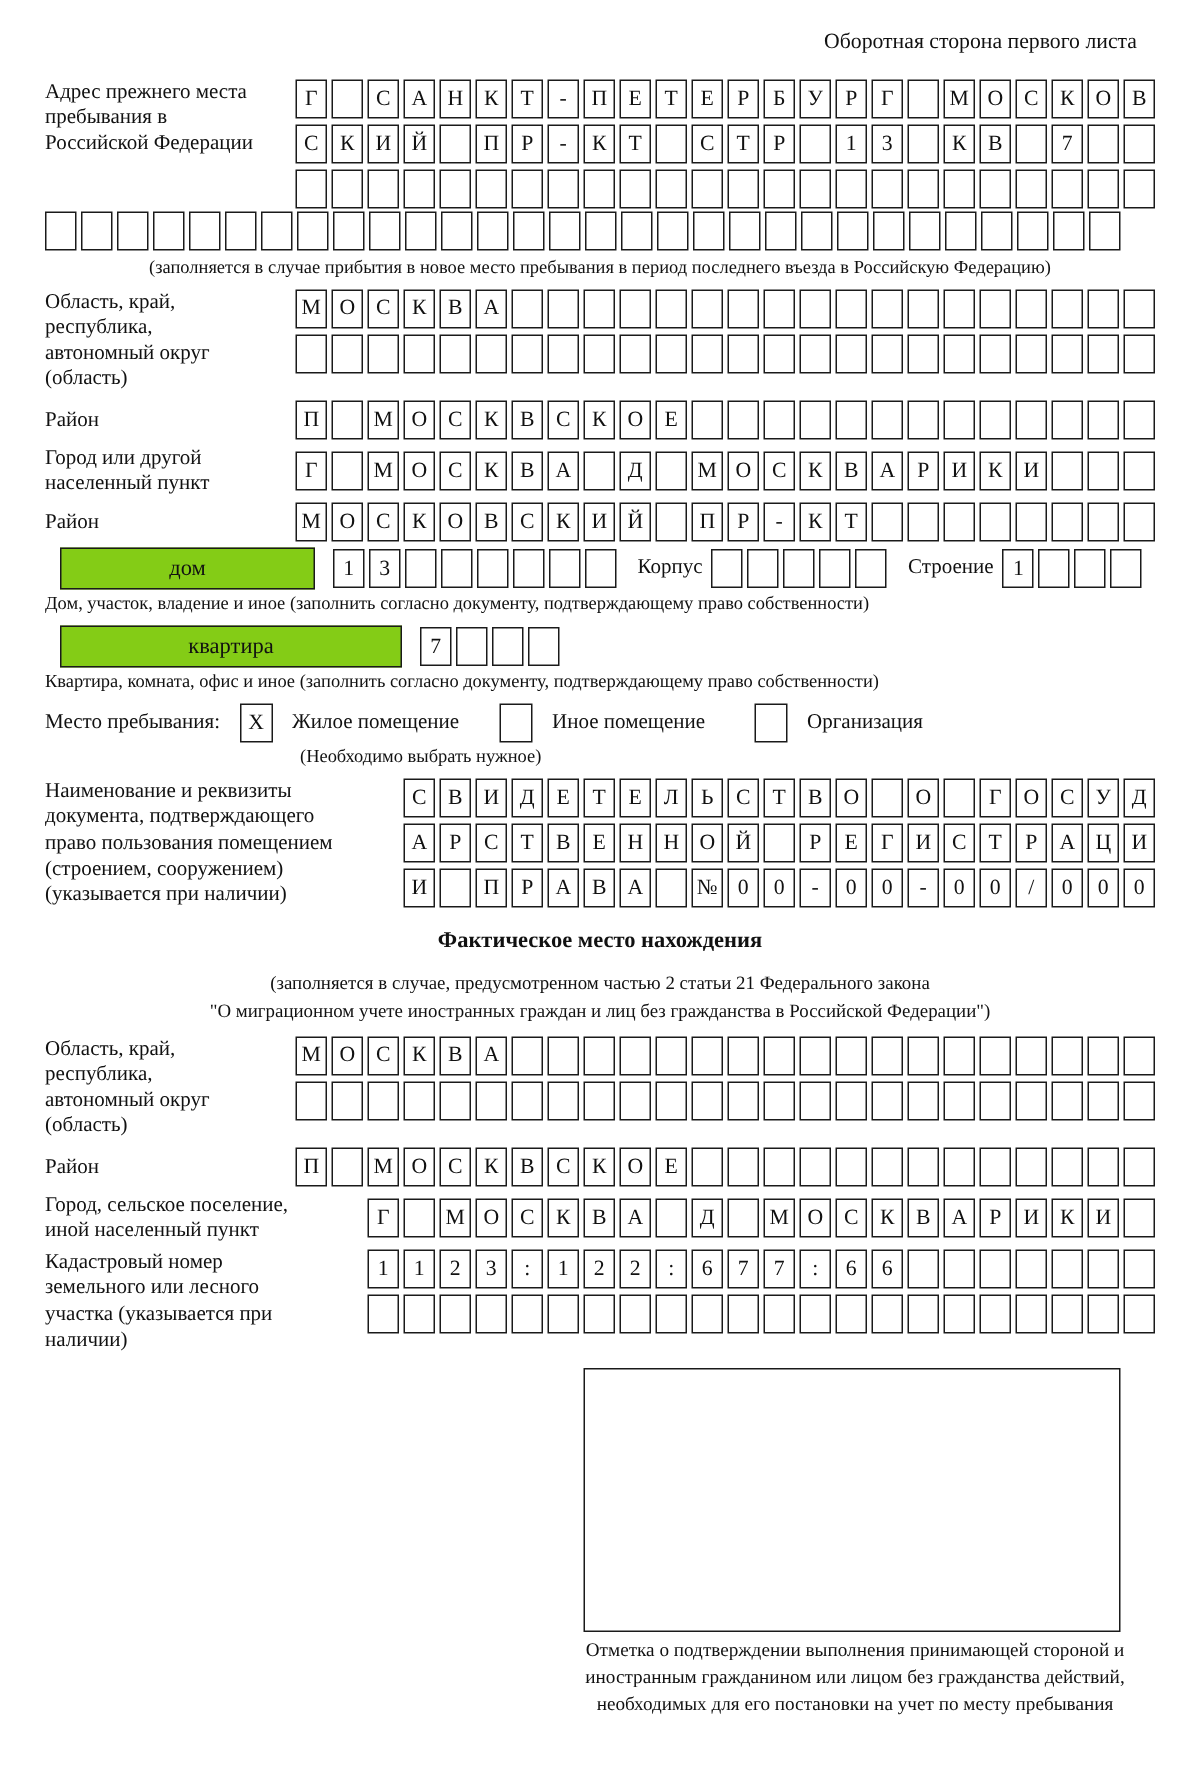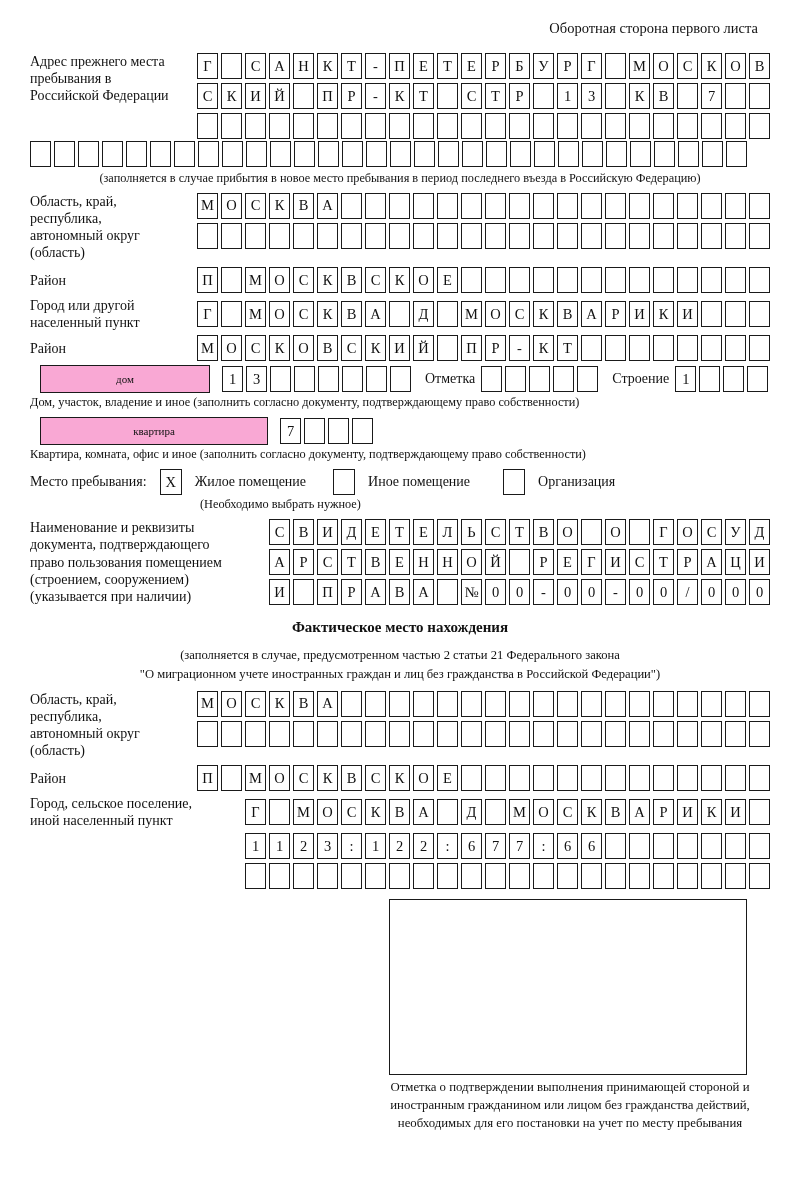--- a/index.html
+++ b/index.html
@@ -21,21 +21,21 @@
   .cell{
     width:21px;height:26px;box-sizing:border-box;border:1.6px solid #1a1a1a;
     display:flex;align-items:center;justify-content:center;
     font-size:14.5px;flex-shrink:0;background:#fff;
   }
   .rowgap{margin-bottom:4px;}
   .note{font-size:12.3px;text-align:center;margin:2px 0 6px 0;line-height:1.3;}
   .sect-title{font-size:15px;font-weight:bold;text-align:center;margin:4px 0 10px 0;}
   .widebox{
     box-sizing:border-box;border:1.6px solid #1a1a1a;height:28px;
-    display:flex;align-items:center;justify-content:center;font-size:11px;background:#f9a8d4;
+    display:flex;align-items:center;justify-content:center;font-size:15px;background:#84cc16;
   }
   .houserow{display:flex;align-items:center;margin:2px 0 2px 10px;}
   .inline-lbl{font-size:14px;white-space:nowrap;}
   .stayrow{display:flex;align-items:center;gap:13px;margin:6px 0 2px 0;font-size:14px;}
   .cb{
     width:22px;height:26px;box-sizing:border-box;border:1.6px solid #1a1a1a;
     display:flex;align-items:center;justify-content:center;font-size:14.5px;flex-shrink:0;background:#fff;
   }
   .subhead{font-size:15px;font-weight:bold;text-align:center;margin:14px 0 10px 0;}
   .subnote{font-size:12.6px;text-align:center;line-height:1.45;margin-bottom:8px;}
@@ -324,21 +324,21 @@
     <div class="cells fixed" style="margin-left:12px;">
         <span class="cell">1</span>
         <span class="cell">3</span>
         <span class="cell"></span>
         <span class="cell"></span>
         <span class="cell"></span>
         <span class="cell"></span>
         <span class="cell"></span>
         <span class="cell"></span>
       </div>
-    <div class="inline-lbl" style="margin-left:14px;">Отметка</div>
+    <div class="inline-lbl" style="margin-left:14px;">Корпус</div>
     <div class="cells fixed" style="margin-left:6px;">
         <span class="cell"></span>
         <span class="cell"></span>
         <span class="cell"></span>
         <span class="cell"></span>
         <span class="cell"></span>
       </div>
     <div class="inline-lbl" style="margin-left:14px;">Строение</div>
     <div class="cells fixed" style="margin-left:6px;">
         <span class="cell">1</span>
@@ -562,20 +562,21 @@
         <span class="cell">А</span>
         <span class="cell">Р</span>
         <span class="cell">И</span>
         <span class="cell">К</span>
         <span class="cell">И</span>
         <span class="cell"></span>
       </div>
   </div>
 
   <div class="flexrow">
+    <div class="lblcol w185">Кадастровый номер земельного или лесного участка (указывается при наличии)</div>
     <div class="rows" style="justify-content:center;">
       <div class="cells">
           <span class="cell">1</span>
           <span class="cell">1</span>
           <span class="cell">2</span>
           <span class="cell">3</span>
           <span class="cell">:</span>
           <span class="cell">1</span>
           <span class="cell">2</span>
           <span class="cell">2</span>

